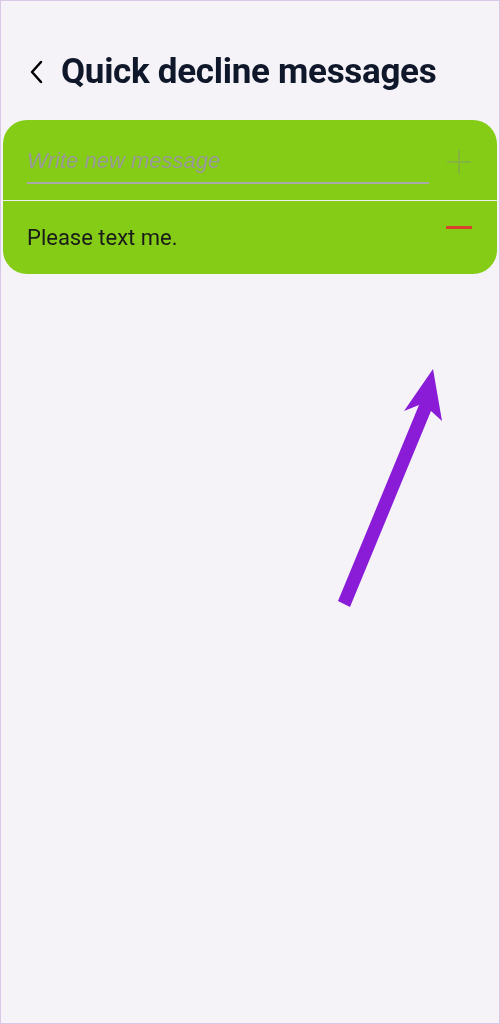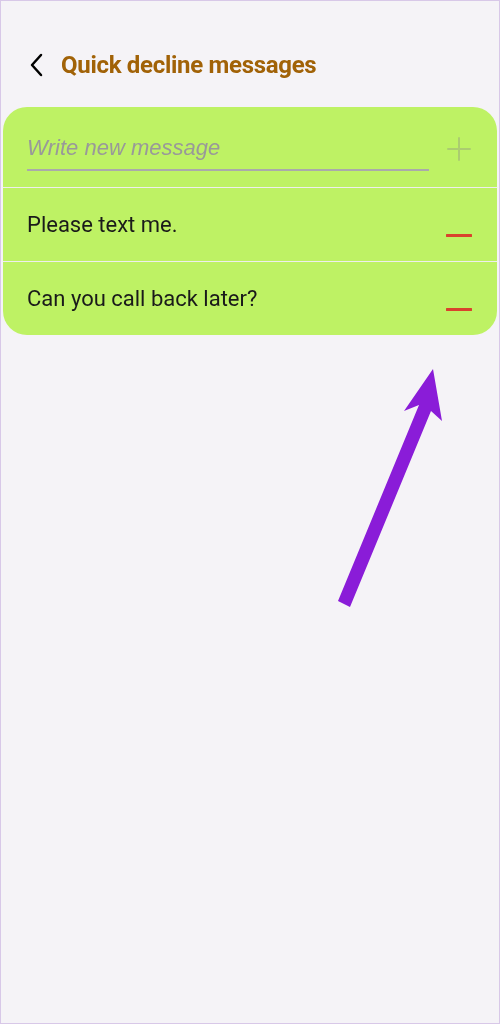--- a/index.html
+++ b/index.html
@@ -26,28 +26,28 @@
       height: 24px;
       display: flex;
       align-items: center;
       justify-content: center;
     }
     .back-icon svg {
       width: 14px;
       height: 24px;
     }
     .title {
-      font-size: 24px;
+      font-size: 35px;
       font-weight: 700;
-      color: #a16207;
+      color: #0f172a;
       letter-spacing: -0.3px;
       text-align: center;
     }
     .card {
-      background: #bef264;
+      background: #84cc16;
       margin: 0 2px;
       border-radius: 24px;
       overflow: hidden;
     }
     .input-row {
       display: flex;
       align-items: center;
       padding: 20px 24px 16px 24px;
       gap: 16px;
     }
@@ -72,21 +72,21 @@
       align-items: center;
       justify-content: center;
       opacity: 0.35;
     }
     .plus-icon svg {
       width: 26px;
       height: 26px;
     }
     .message-row {
       display: flex;
-      align-items: flex-end;
+      align-items: flex-start;
       justify-content: space-between;
       padding: 24px 24px;
       border-top: 1px solid #eee;
     }
     .message-row:first-of-type {
       border-top: 1px solid #eee;
     }
     .message-text {
       font-size: 22px;
       color: #1a1a1a;
@@ -137,28 +137,20 @@
 
   <div class="message-row">
     <span class="message-text">Please text me.</span>
     <div class="minus-icon">
       <svg viewBox="0 0 26 3" stroke="#d9432d" stroke-width="3" stroke-linecap="round">
         <line x1="1" y1="1.5" x2="25" y2="1.5"></line>
       </svg>
     </div>
   </div>
 
-  <div class="message-row">
-    <span class="message-text">Can you call back later?</span>
-    <div class="minus-icon">
-      <svg viewBox="0 0 26 3" stroke="#d9432d" stroke-width="3" stroke-linecap="round">
-        <line x1="1" y1="1.5" x2="25" y2="1.5"></line>
-      </svg>
-    </div>
-  </div>
 
 </div>
 
 <svg class="arrow-overlay" viewBox="0 0 140 250">
   <defs>
     <linearGradient id="arrowGrad" x1="0%" y1="0%" x2="0%" y2="100%">
       <stop offset="0%" stop-color="#8a1cd8"></stop>
       <stop offset="100%" stop-color="#8a1cd8"></stop>
     </linearGradient>
   </defs>

